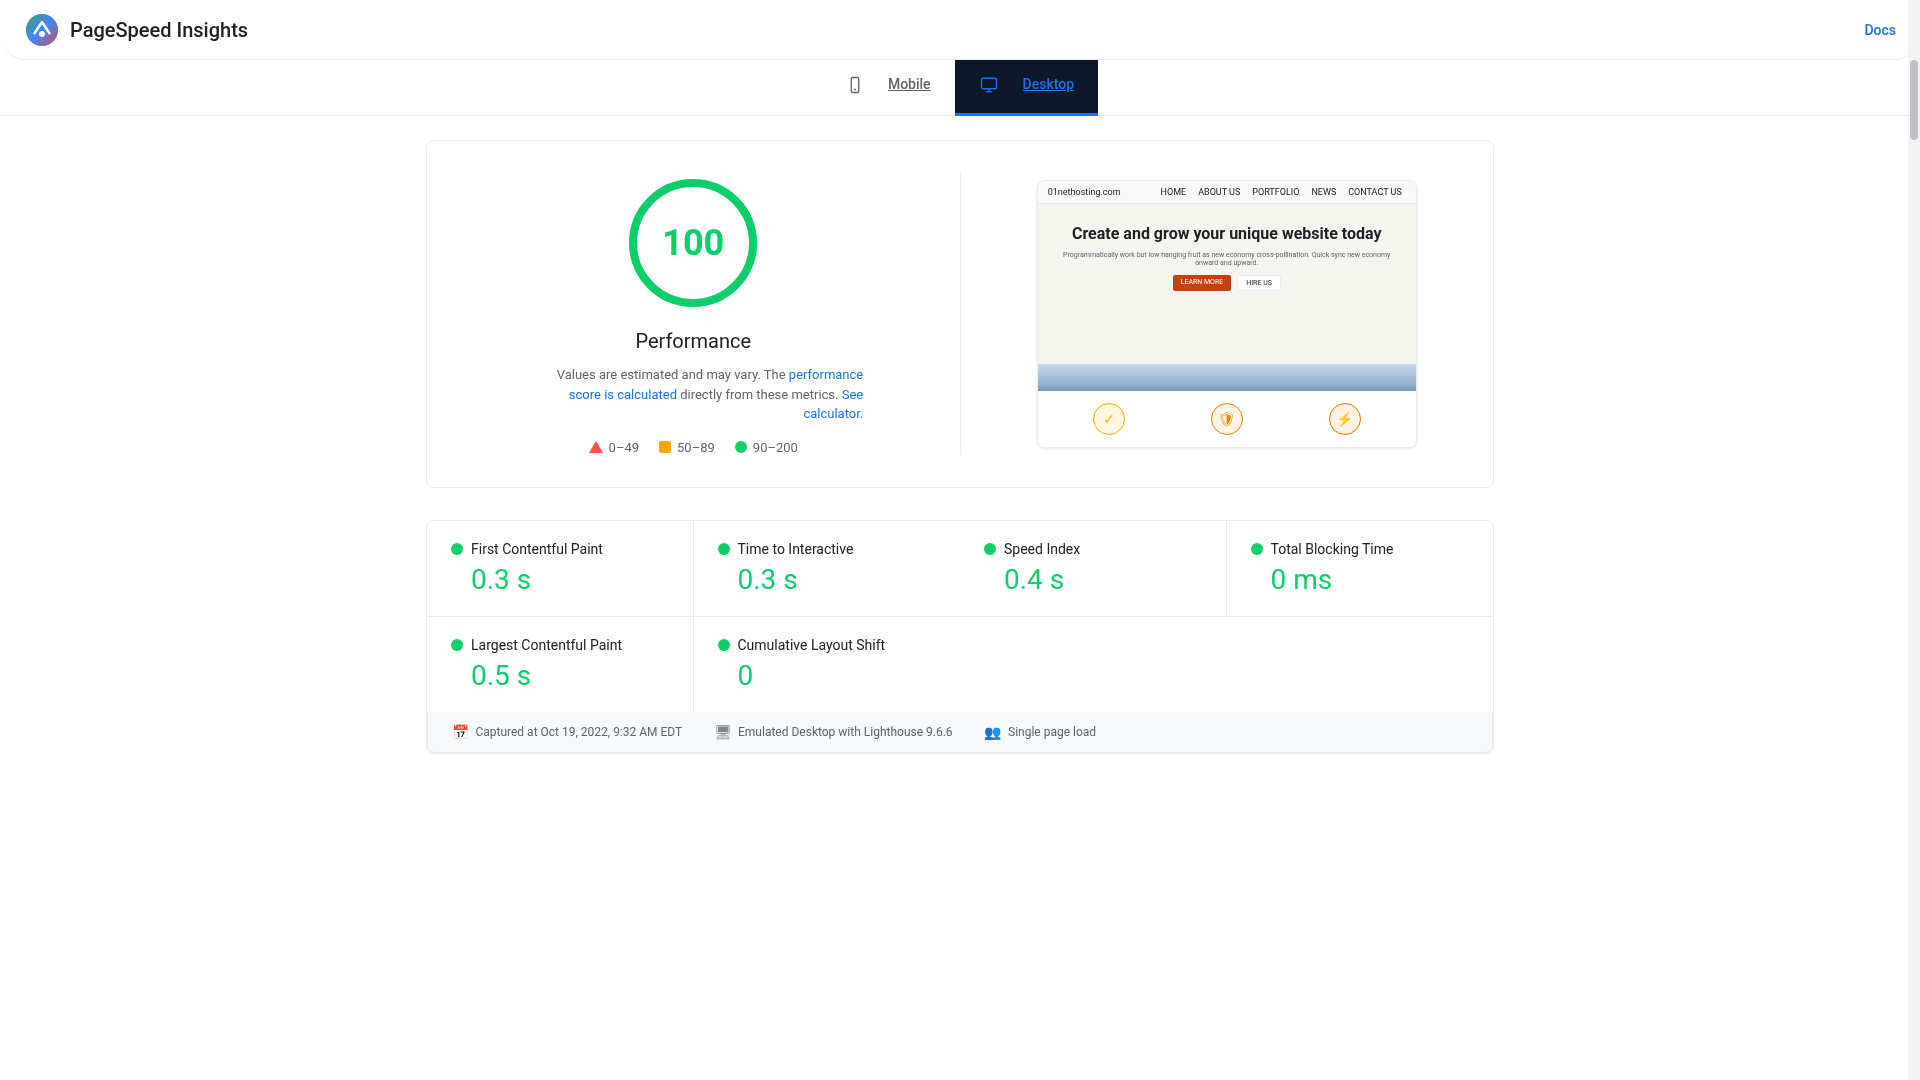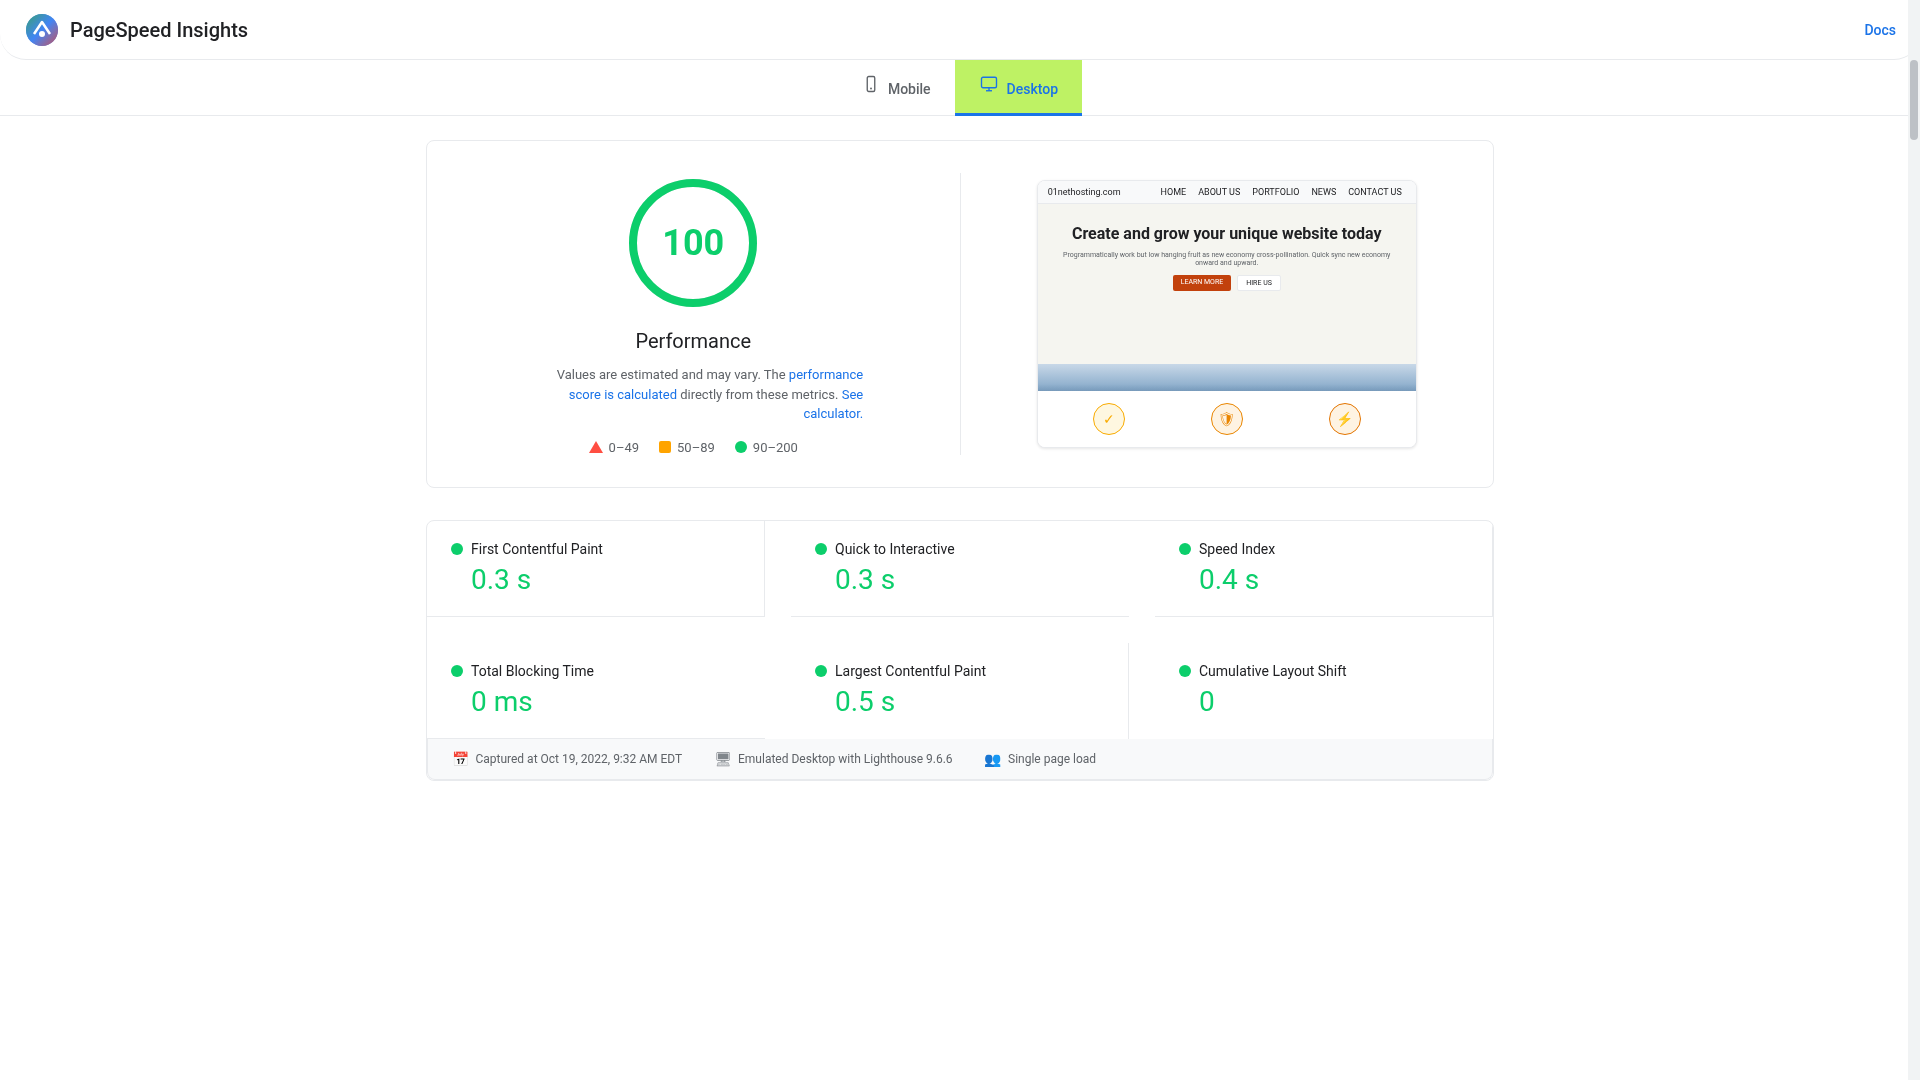--- a/index.html
+++ b/index.html
@@ -47,34 +47,35 @@
     .tabs-bar {
       display: flex;
       justify-content: center;
       align-items: center;
       border-bottom: 1px solid #e8eaed;
       background: #fff;
       height: 56px;
     }
     .tab {
       display: flex;
-      align-items: flex-end;
-      gap: 8px;
+      align-items: flex-start;
+      gap: 24px;
       padding: 16px 24px;
       font-size: 14px;
       font-weight: 500;
       color: #5f6368;
       cursor: pointer;
       border-bottom: 3px solid transparent;
       height: 56px;
+      text-decoration: underline;
     }
     .tab.active {
       color: #1a73e8;
       border-bottom: 3px solid #1a73e8;
-      background: #bef264;
+      background: #0f172a;
     }
     .tab-icon {
       font-size: 18px;
     }
 
     
     .main-content {
       max-width: 1100px;
       margin: 0 auto;
       padding: 24px 16px;
@@ -329,22 +330,21 @@
     .expand-view-btn {
       font-size: 13px;
       color: #1a73e8;
       font-weight: 500;
       cursor: pointer;
       background: none;
       border: none;
     }
     .metrics-grid {
       display: grid;
-      grid-template-columns: 1fr 1fr 1fr;
-      gap: 26px;
+      grid-template-columns: 1fr 1fr 1fr 1fr;
     }
     .metric-item {
       padding: 20px 24px;
       border-bottom: 1px solid #e8eaed;
       border-right: 1px solid #e8eaed;
     }
     .metric-item:nth-child(2n) {
       border-right: none;
     }
     .metric-item:nth-last-child(-n+2) {
@@ -536,21 +536,21 @@
         <div class="metric-name-row">
           <div class="metric-dot"></div>
           <span class="metric-name">First Contentful Paint</span>
         </div>
         <div class="metric-value">0.3 s</div>
       </div>
 
       <div class="metric-item">
         <div class="metric-name-row">
           <div class="metric-dot"></div>
-          <span class="metric-name">Quick to Interactive</span>
+          <span class="metric-name">Time to Interactive</span>
         </div>
         <div class="metric-value">0.3 s</div>
       </div>
 
       <div class="metric-item">
         <div class="metric-name-row">
           <div class="metric-dot"></div>
           <span class="metric-name">Speed Index</span>
         </div>
         <div class="metric-value">0.4 s</div>

